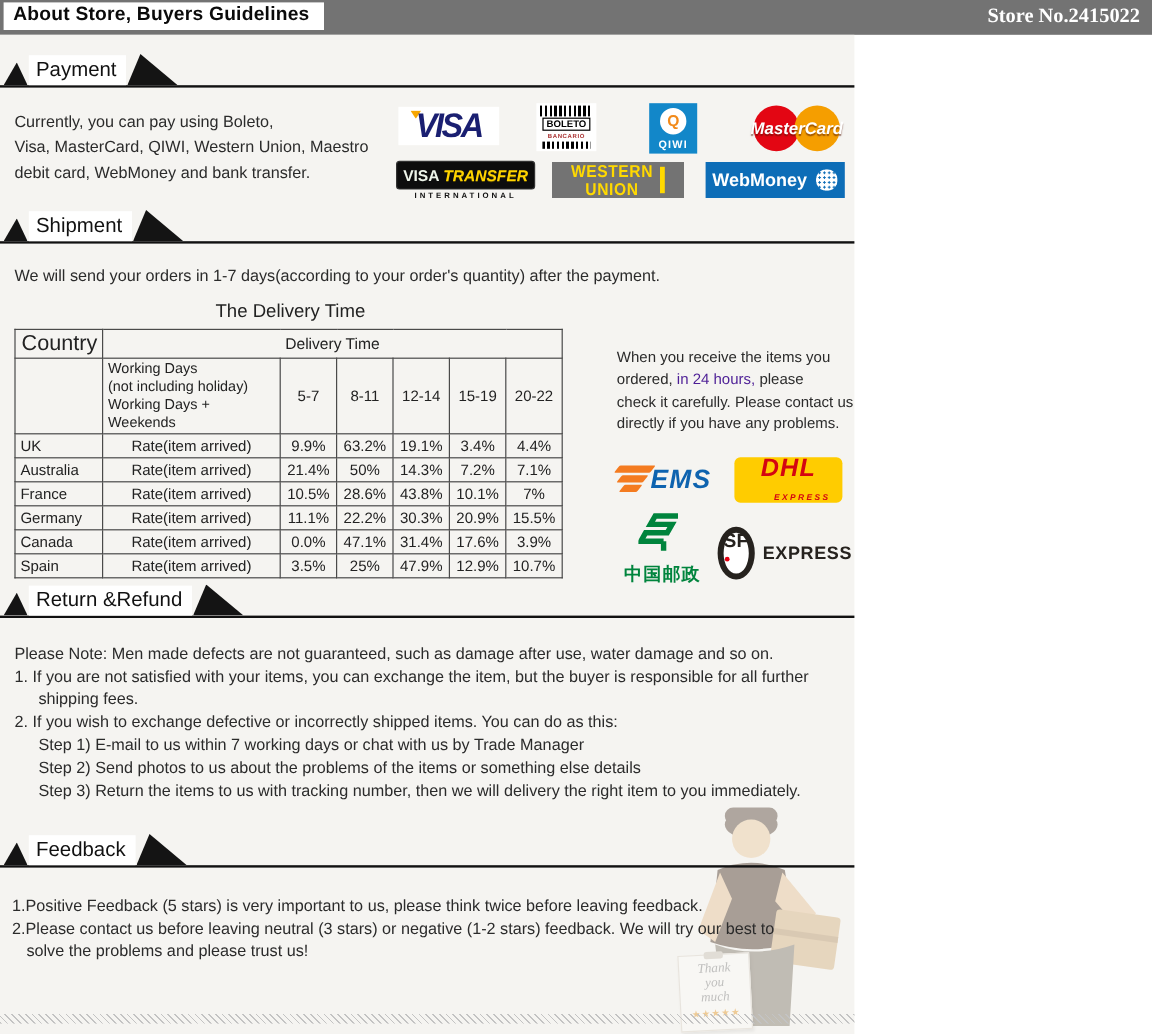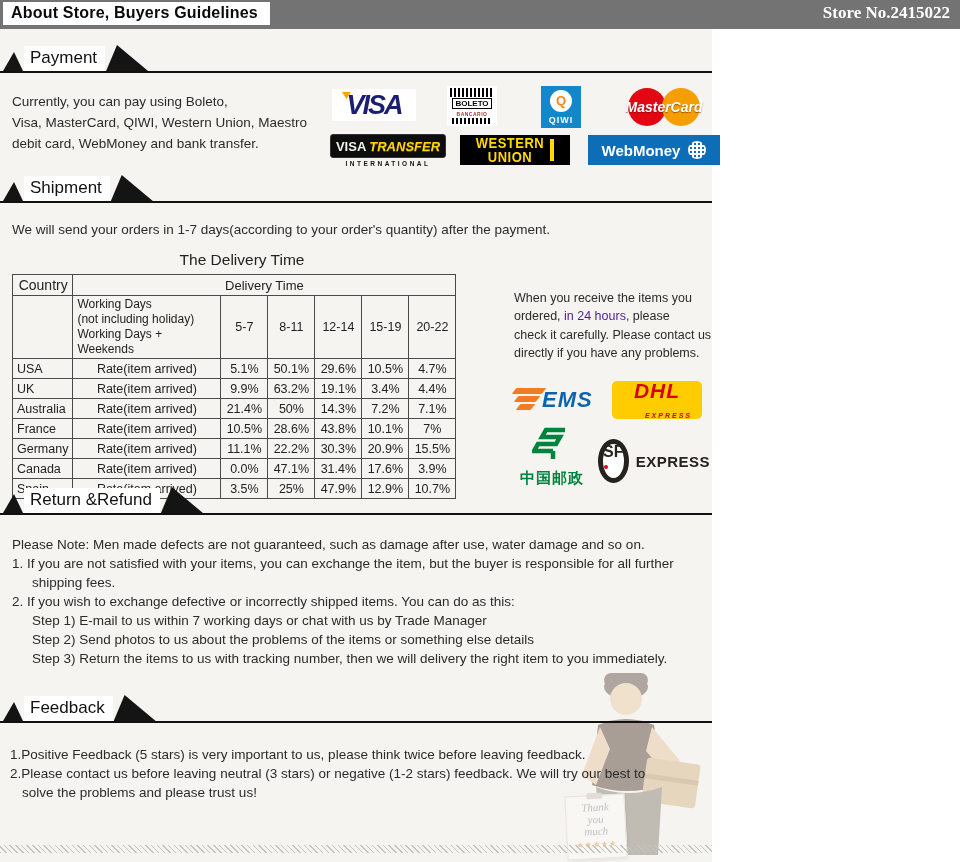--- a/index.html
+++ b/index.html
@@ -41,24 +41,24 @@
   .logo-mc{position:absolute;left:296px;top:3px;width:76px;height:40px;display:flex;align-items:center;justify-content:center;}
   .mc-red,.mc-orange{position:absolute;width:38px;height:38px;border-radius:50%;top:1px;}
   .mc-red{left:2px;background:#e30613;}
   .mc-orange{right:2px;background:#f59e00;}
   .mc-word{position:relative;color:#fff;font-style:italic;font-weight:bold;font-size:14px;text-shadow:0 1px 1px rgba(80,20,0,.55);z-index:1;}
   .logo-bank{position:absolute;left:0;top:50px;width:116px;height:34px;}
   .bank-box{background:#0d0d0d;border-radius:3px;height:22px;display:flex;align-items:center;justify-content:center;gap:3px;border:1px solid #333;}
   .bank-w{color:#eef5ea;font-weight:bold;font-size:13px;}
   .transfer-w{color:#ffd400;font-weight:bold;font-style:italic;font-size:13px;text-shadow:0 1px 0 #5a4a00;}
   .intl-w{text-align:center;font-size:6.5px;letter-spacing:2.5px;color:#111;font-weight:bold;margin-top:2px;}
-  .logo-wu{position:absolute;left:130px;top:51px;width:110px;height:30px;background:#000000;display:flex;align-items:center;justify-content:center;}
+  .logo-wu{position:absolute;left:130px;top:51px;width:110px;height:30px;background:#737373;display:flex;align-items:center;justify-content:center;}
   .wu-stack{color:#ffd900;font-weight:bold;font-size:13px;line-height:13px;letter-spacing:.5px;text-align:center;transform:scaleY(1.1);}
   .wu-bar{width:4px;height:22px;background:#ffd900;margin-left:6px;}
-  .logo-wm{position:absolute;left:258px;top:51px;width:132px;height:30px;background:#0d6db7;display:flex;align-items:center;justify-content:center;gap:8px;}
+  .logo-wm{position:absolute;left:258px;top:51px;width:116px;height:30px;background:#0d6db7;display:flex;align-items:center;justify-content:center;gap:8px;}
   .wm-word{color:#fff;font-size:15px;font-weight:bold;}
   .wm-globe{width:18px;height:18px;border-radius:50%;background-color:#fff;background-image:radial-gradient(#0d6db7 1.1px,transparent 1.1px);background-size:4px 4px;background-position:1px 1px;}
 
   
   .tbl-title{position:absolute;left:12px;top:222px;width:460px;text-align:center;font-size:15.5px;color:#222;z-index:1;}
   table.delivery{position:absolute;left:12px;top:245px;border-collapse:collapse;font-size:12px;color:#222;z-index:1;}
   table.delivery td,table.delivery th{border:1px solid #4a4a4a;padding:1px 4px;font-weight:normal;}
   .col-country{width:52px;text-align:left;}
   .col-desc{width:148px;}
   .col-num{width:47px;text-align:center;}
@@ -180,43 +180,34 @@
         <col class="col-country">
           <col class="col-desc">
         <col class="col-num">
           <col class="col-num">
           <col class="col-num">
           <col class="col-num">
           <col class="col-num">
       </colgroup>
       <tbody>
         <tr>
-          <th style="text-align:center;padding-left:5px;font-size:14px;">Country</th>
+          <th style="text-align:left;padding-left:5px;font-size:18px;">Country</th>
           <th class="dt-head" colspan="6">Delivery Time</th>
         </tr>
         <tr>
           <td></td>
           <td class="wd-cell">Working Days
 (not including holiday)
 Working Days + Weekends</td>
           <td class="day-cell">5-7</td>
           <td class="day-cell">8-11</td>
           <td class="day-cell">12-14</td>
           <td class="day-cell">15-19</td>
           <td class="day-cell">20-22</td>
         </tr>
-      <tr>
-            <td class="country">USA</td>
-            <td class="rate-label">Rate(item arrived)</td>
-            <td class="num">5.1%</td>
-            <td class="num">50.1%</td>
-            <td class="num">29.6%</td>
-            <td class="num">10.5%</td>
-            <td class="num">4.7%</td>
-          </tr>
           <tr>
             <td class="country">UK</td>
             <td class="rate-label">Rate(item arrived)</td>
             <td class="num">9.9%</td>
             <td class="num">63.2%</td>
             <td class="num">19.1%</td>
             <td class="num">3.4%</td>
             <td class="num">4.4%</td>
           </tr>
           <tr>

